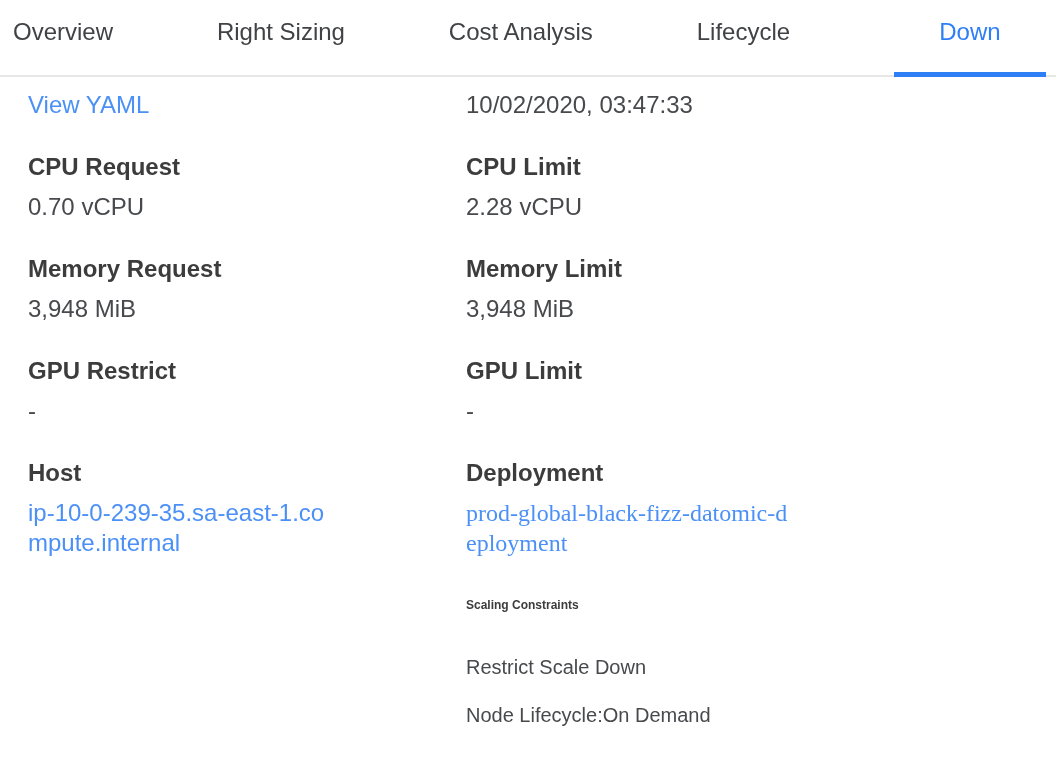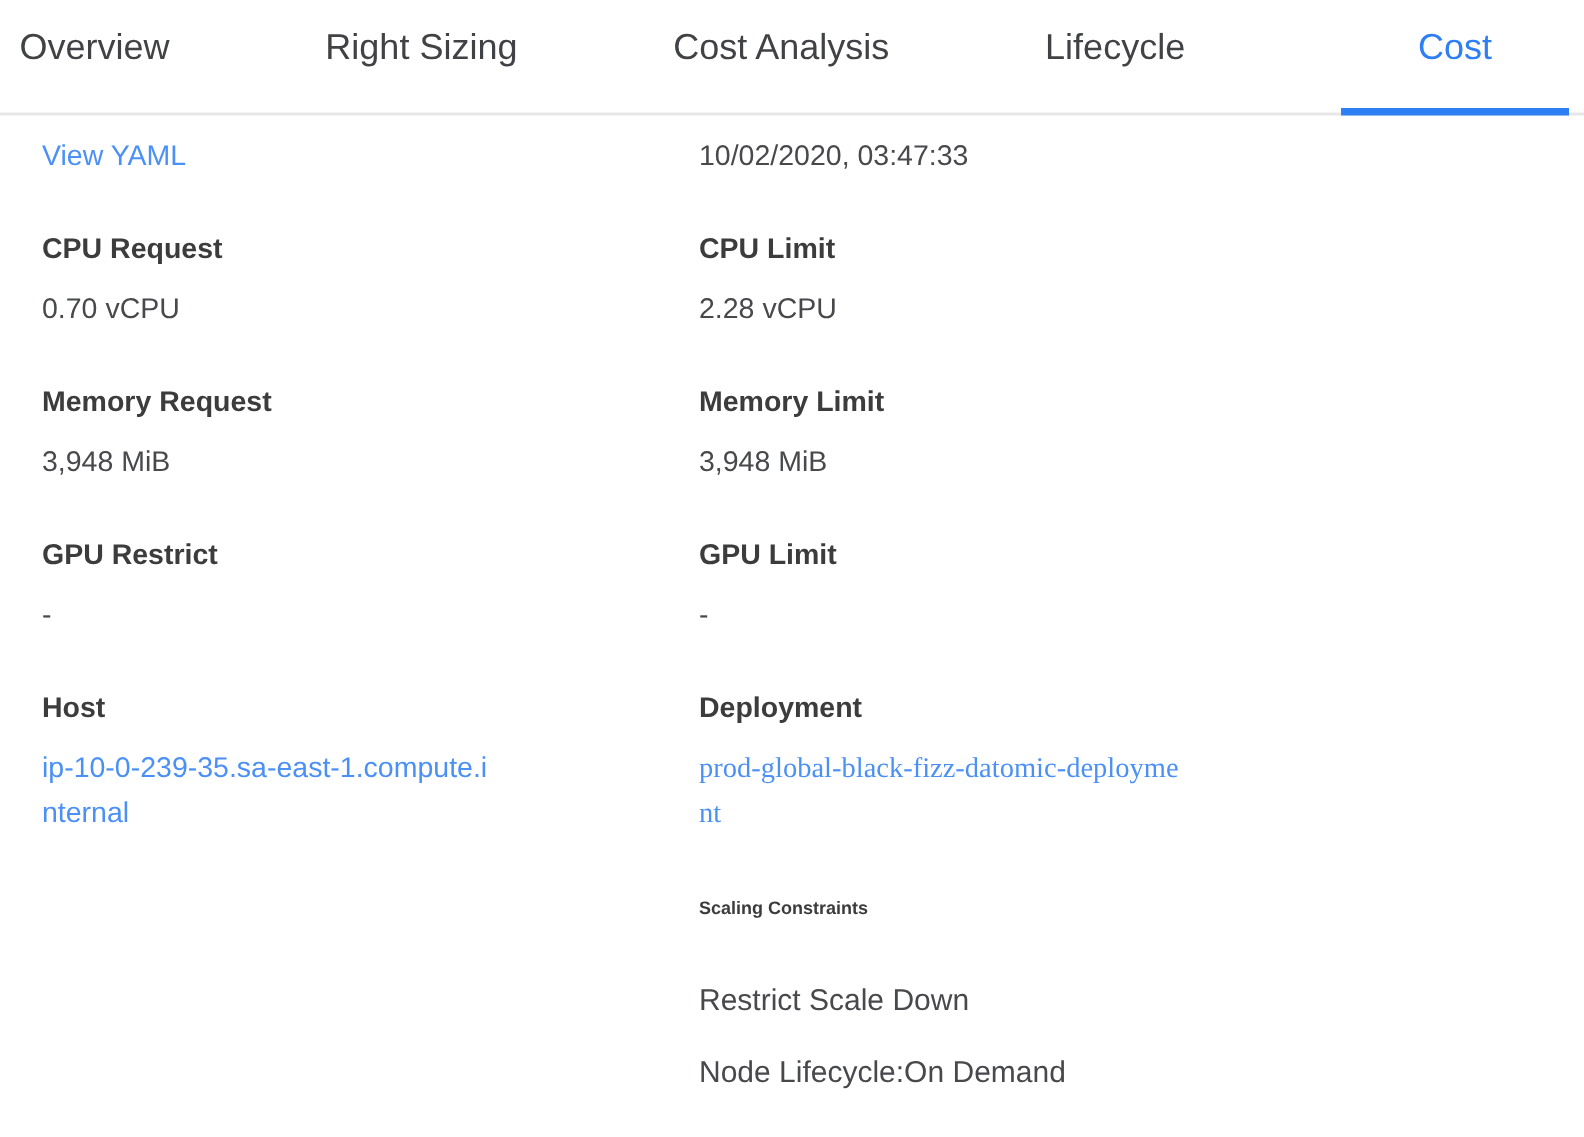--- a/index.html
+++ b/index.html
@@ -39,21 +39,21 @@
   }
   
   .content{
     display:flex;
     padding:13px 0 0 28px;
   }
   .col{display:block;}
   .col-left{width:438px;}
   .col-right{width:560px;}
   .row,.field-label,.field-value{
-    font-size:19px;line-height:30px;
+    font-size:24px;line-height:30px;
   }
   .top-row{margin-bottom:32px;color:var(--text);}
   a.link{color:var(--link);text-decoration:none;cursor:pointer;}
   .field{margin-bottom:32px;}
   .field-label{
     font-weight:700;color:var(--heading);
     margin-bottom:10px;
   }
   .field-value{color:var(--text);display:block;}
   .wrap-host{max-width:300px;word-break:break-all;}
@@ -68,21 +68,21 @@
   }
 </style>
 </head>
 <body>
 
 <nav class="tabs">
   <div class="tab">Overview</div>
   <div class="tab">Right Sizing</div>
   <div class="tab">Cost Analysis</div>
   <div class="tab">Lifecycle</div>
-  <div class="tab tab-pods active">Cost</div>
+  <div class="tab tab-pods active">Down</div>
 </nav>
 
 <main class="content">
 
   <div class="col col-left">
     <div class="row top-row">
       <a class="link">View YAML</a>
     </div>
 
     <div class="field">

